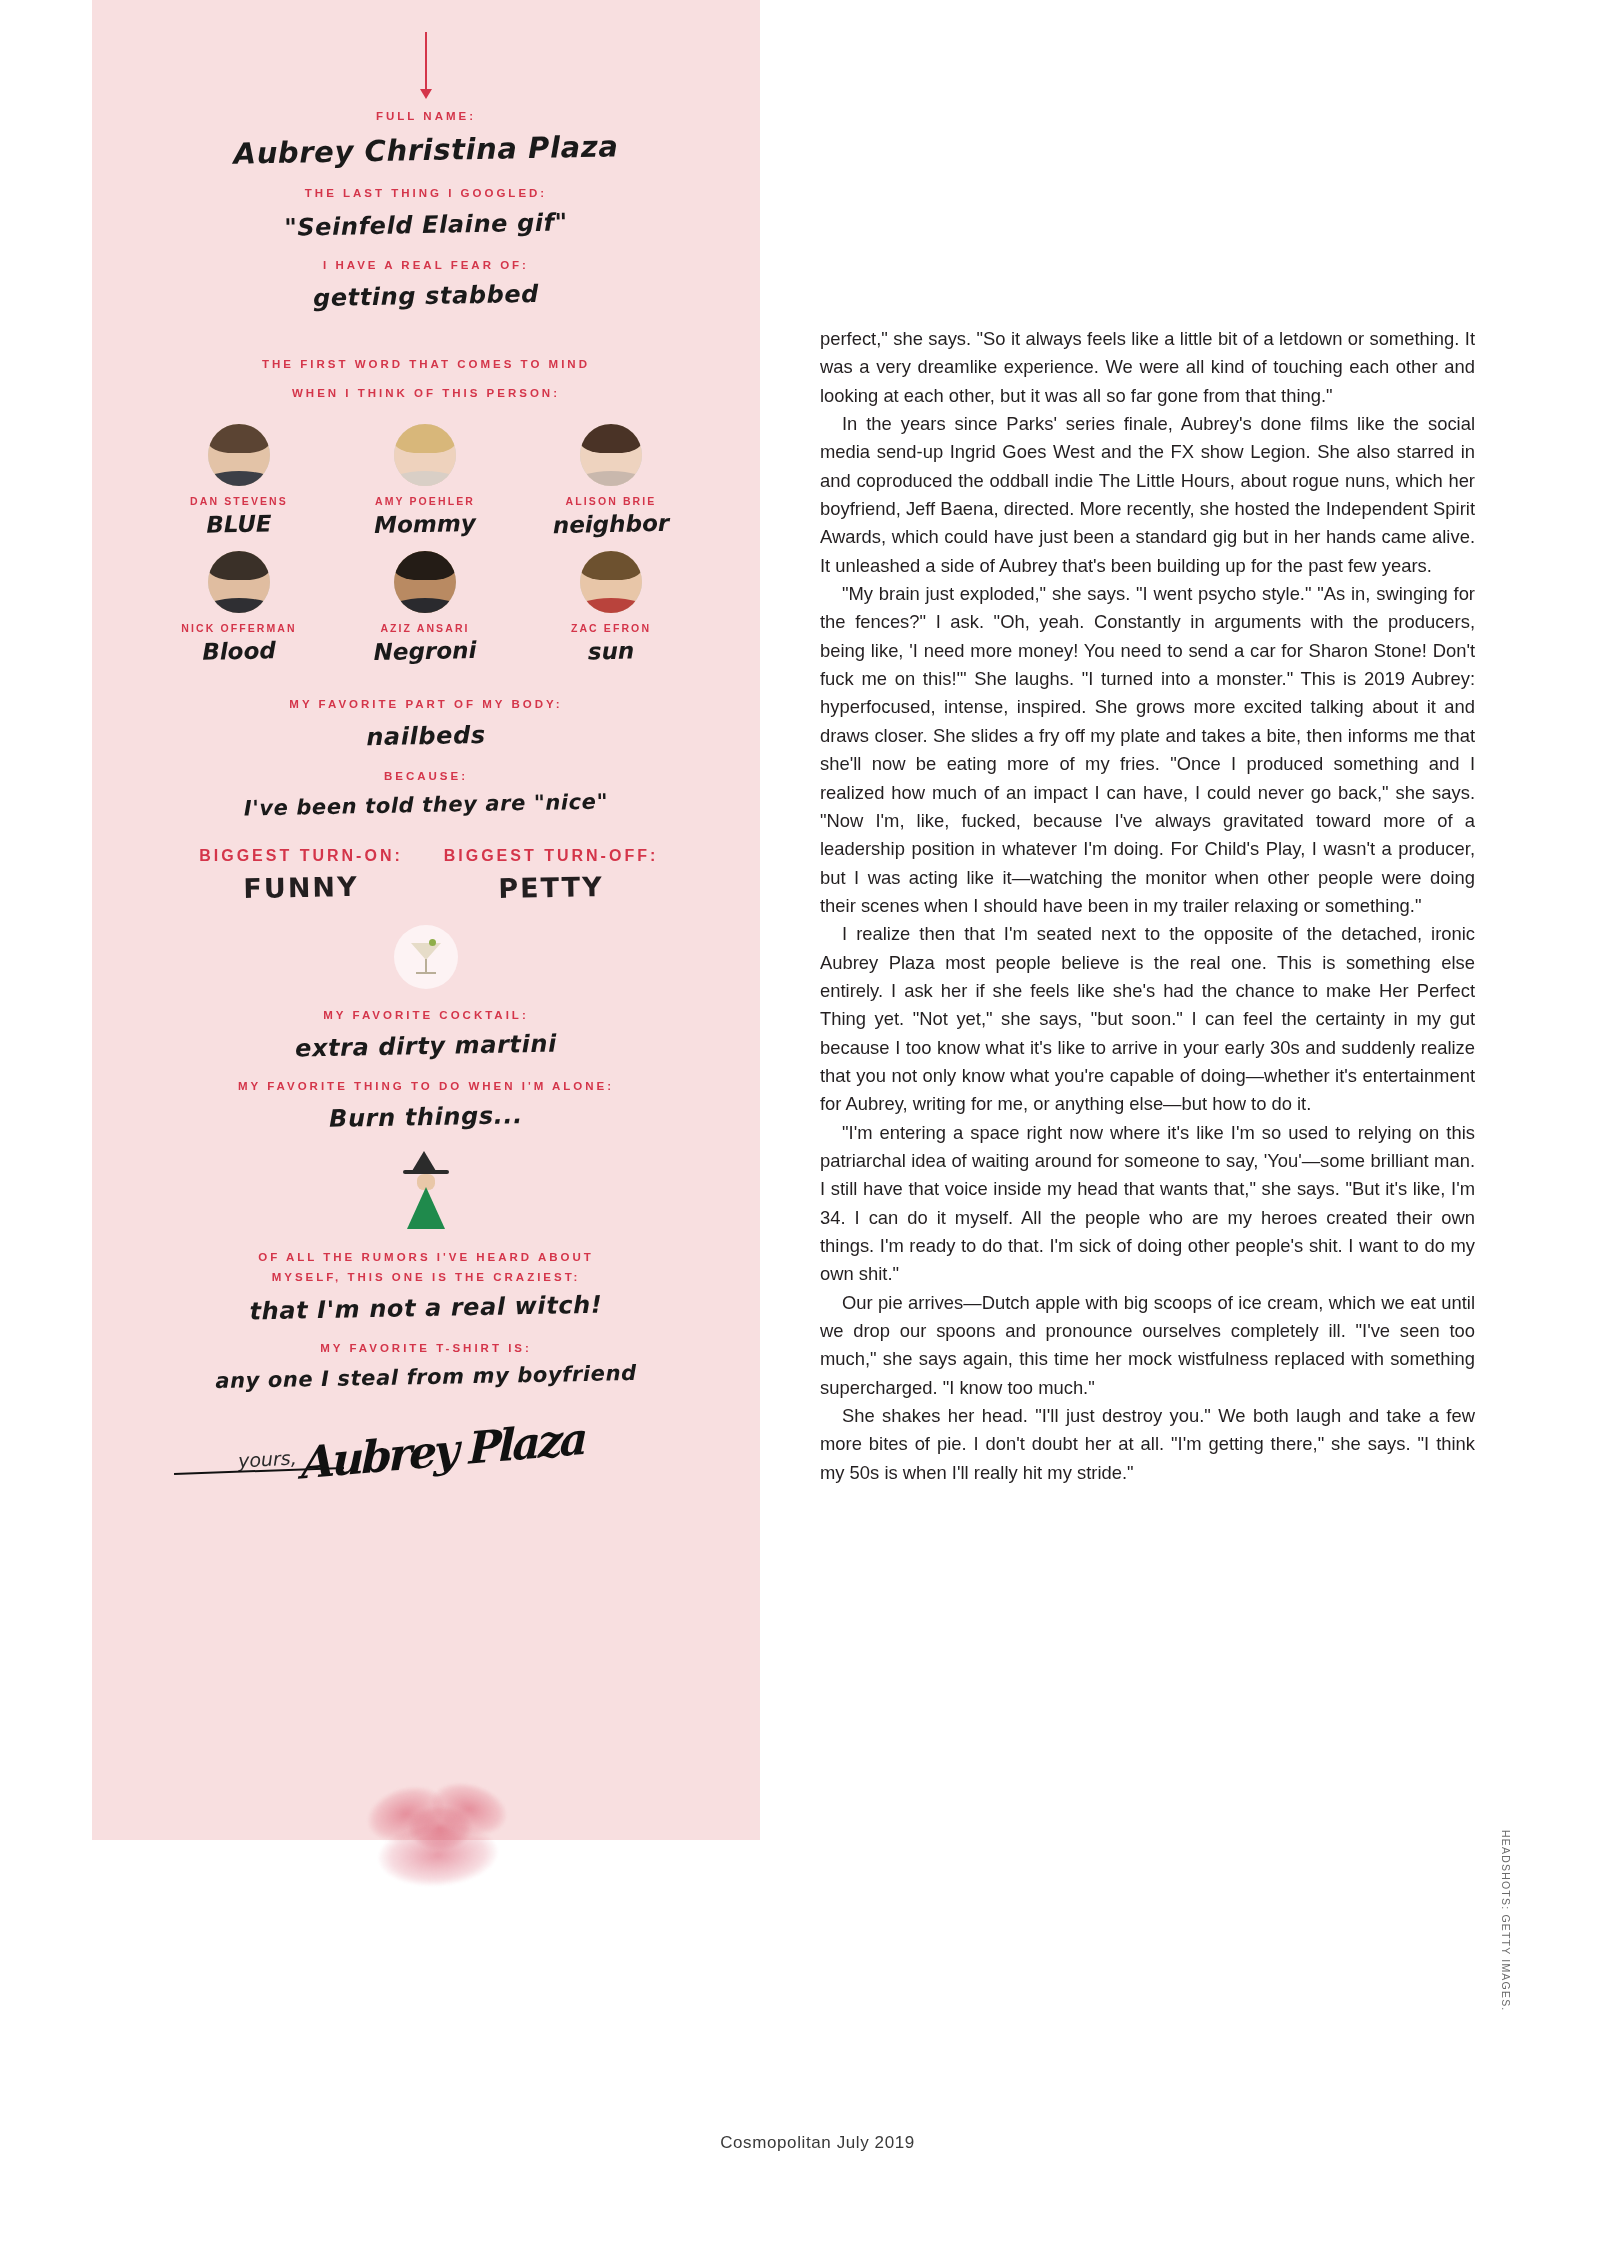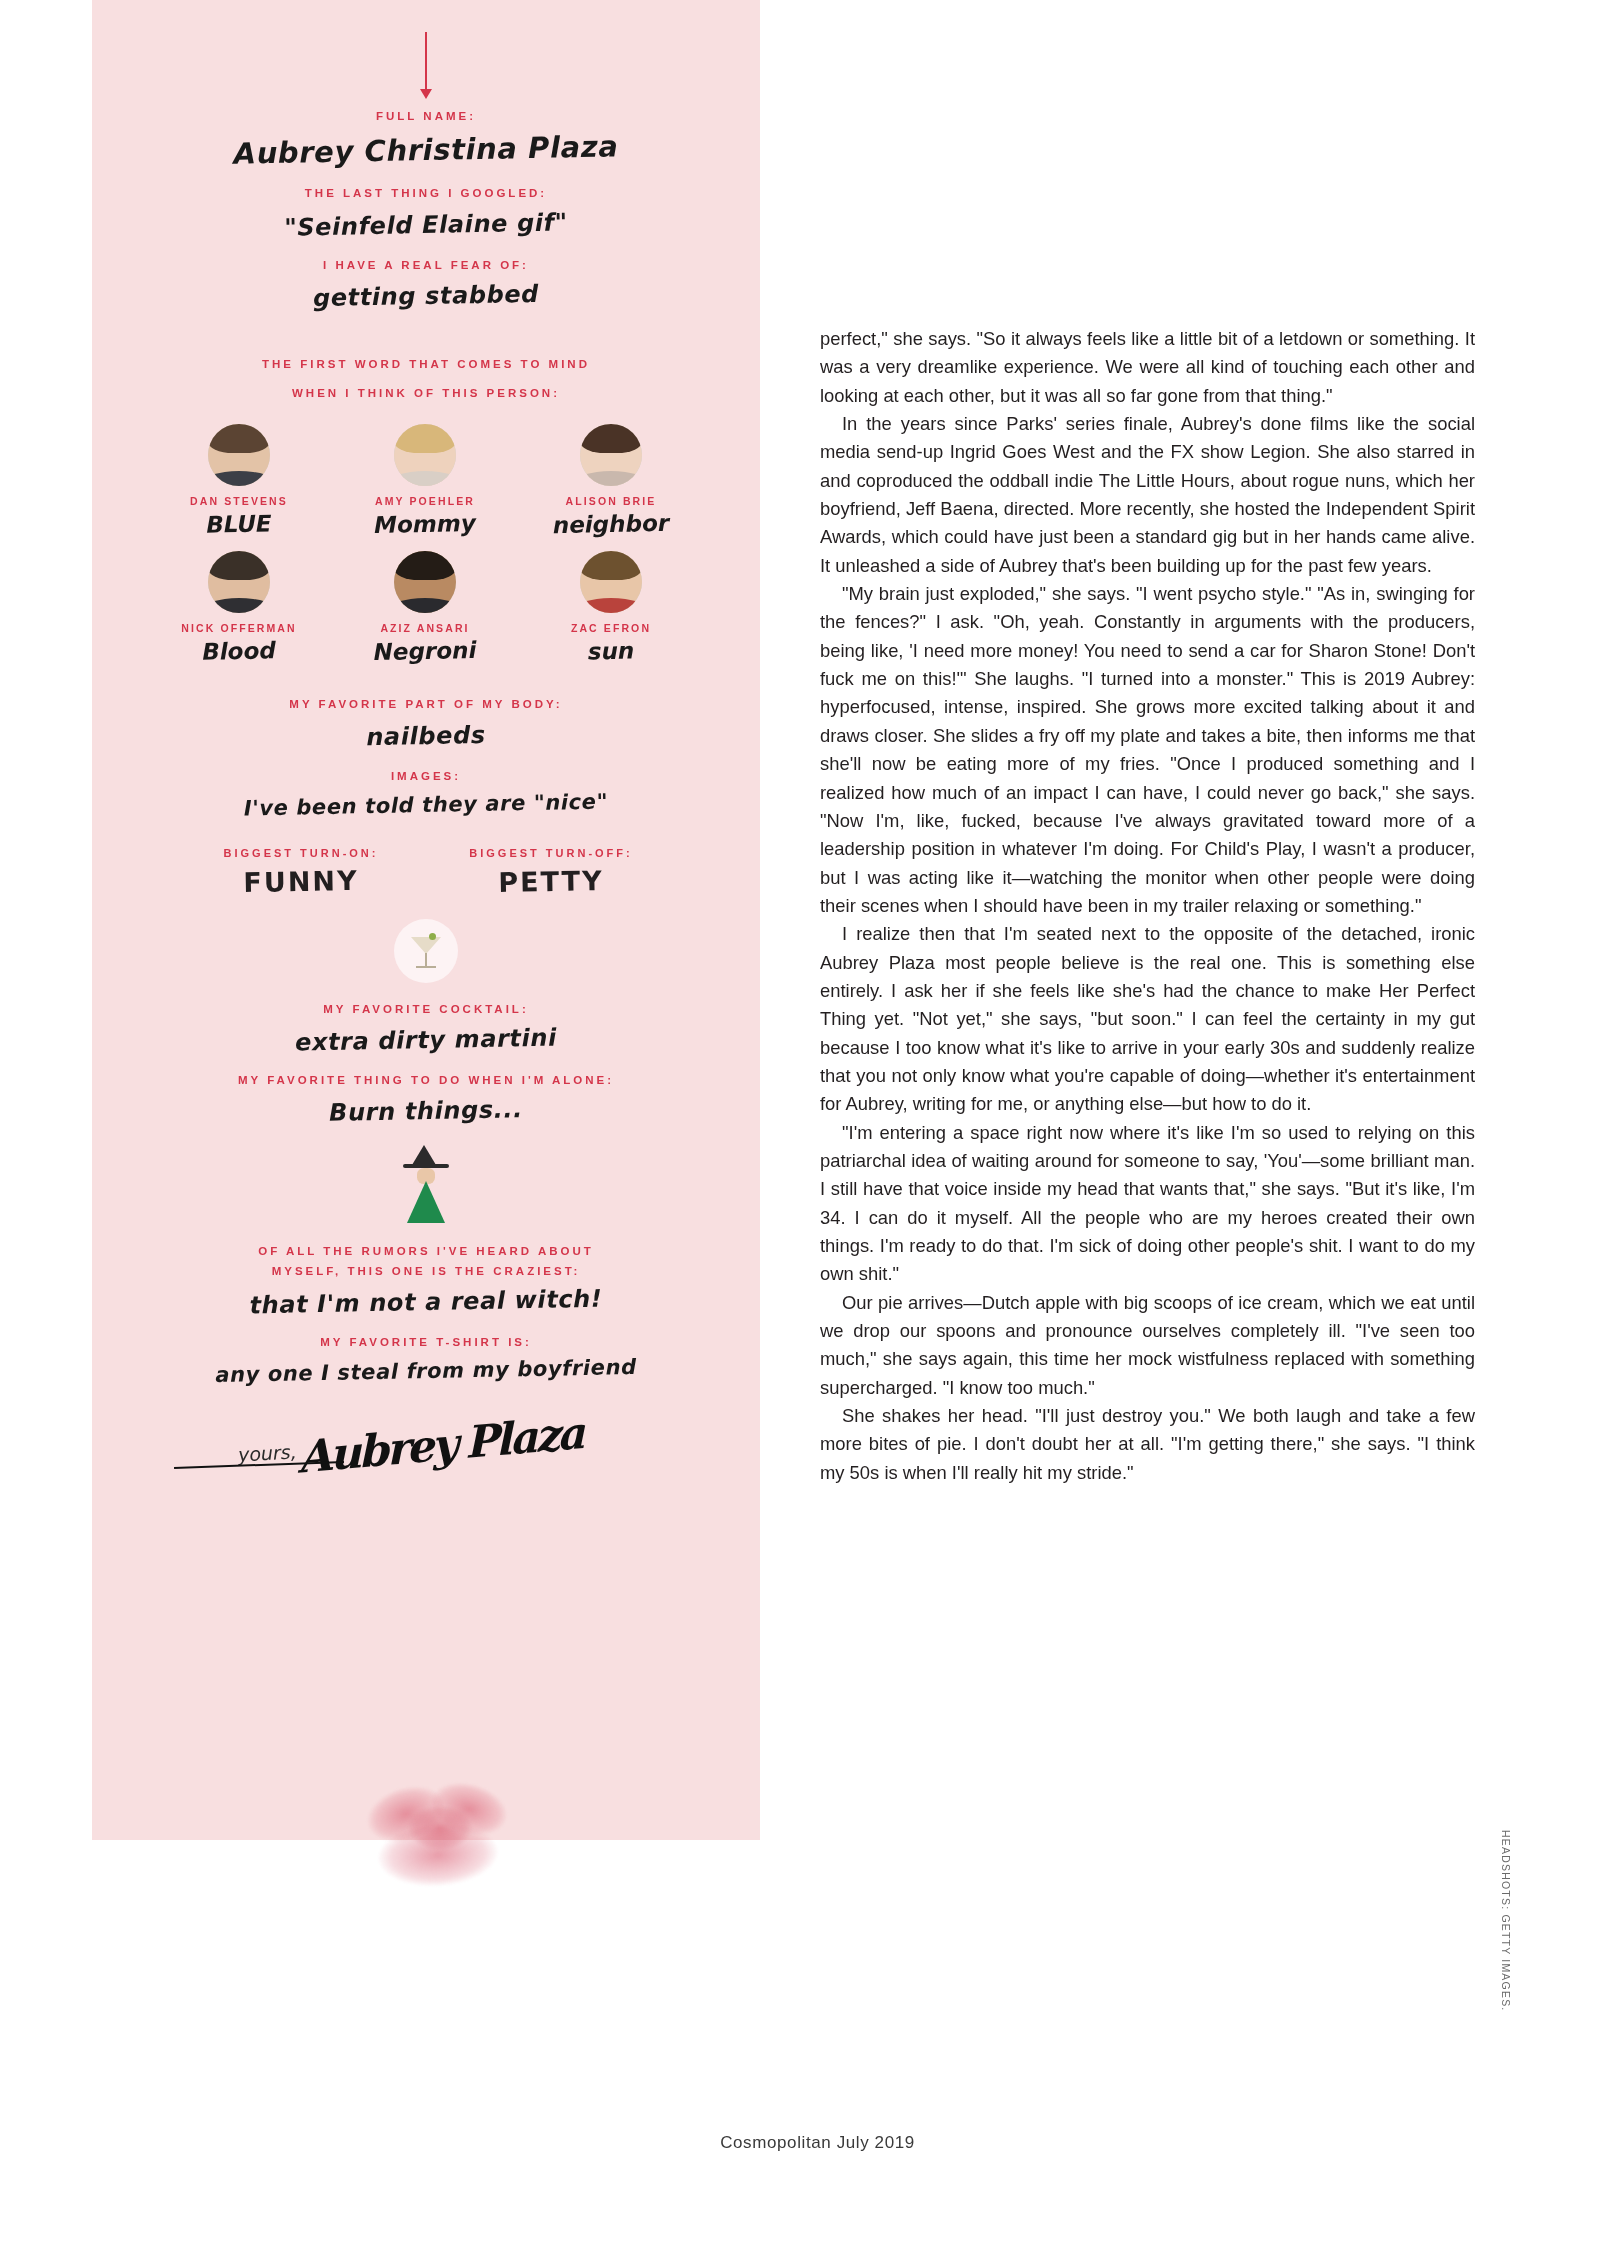--- a/index.html
+++ b/index.html
@@ -124,21 +124,21 @@
 
   
   #turn-pair {
     display: flex;
     justify-content: center;
     margin-top: 30px;
   }
   #turn-pair .col { width: 250px; text-align: center; }
   #turn-pair .t-lab {
     color: #d4354a;
-    font-size: 11px;
+    font-size: 16px;
     letter-spacing: 3px;
     font-weight: bold;
   }
   #turn-pair .t-ans {
     font-family: "DejaVu Sans", sans-serif;
     font-weight: bold;
     font-size: 27px;
     letter-spacing: 2px;
     margin-top: 7px;
     transform: rotate(-1deg);
@@ -426,21 +426,21 @@
       </div>
       <div class="p-name">ZAC EFRON</div>
       <div class="p-word">sun</div>
     </div>
 
   </div>
 
   <div class="q-label">MY FAVORITE PART OF MY BODY:</div>
   <div class="q-answer sm">nailbeds</div>
 
-  <div class="q-label">IMAGES:</div>
+  <div class="q-label">BECAUSE:</div>
   <div class="q-answer xs">I've been told they are "nice"</div>
 
   <div id="turn-pair">
     <div class="col">
       <div class="t-lab">BIGGEST TURN-ON:</div>
       <div class="t-ans">FUNNY</div>
     </div>
     <div class="col">
       <div class="t-lab">BIGGEST TURN-OFF:</div>
       <div class="t-ans">PETTY</div>

